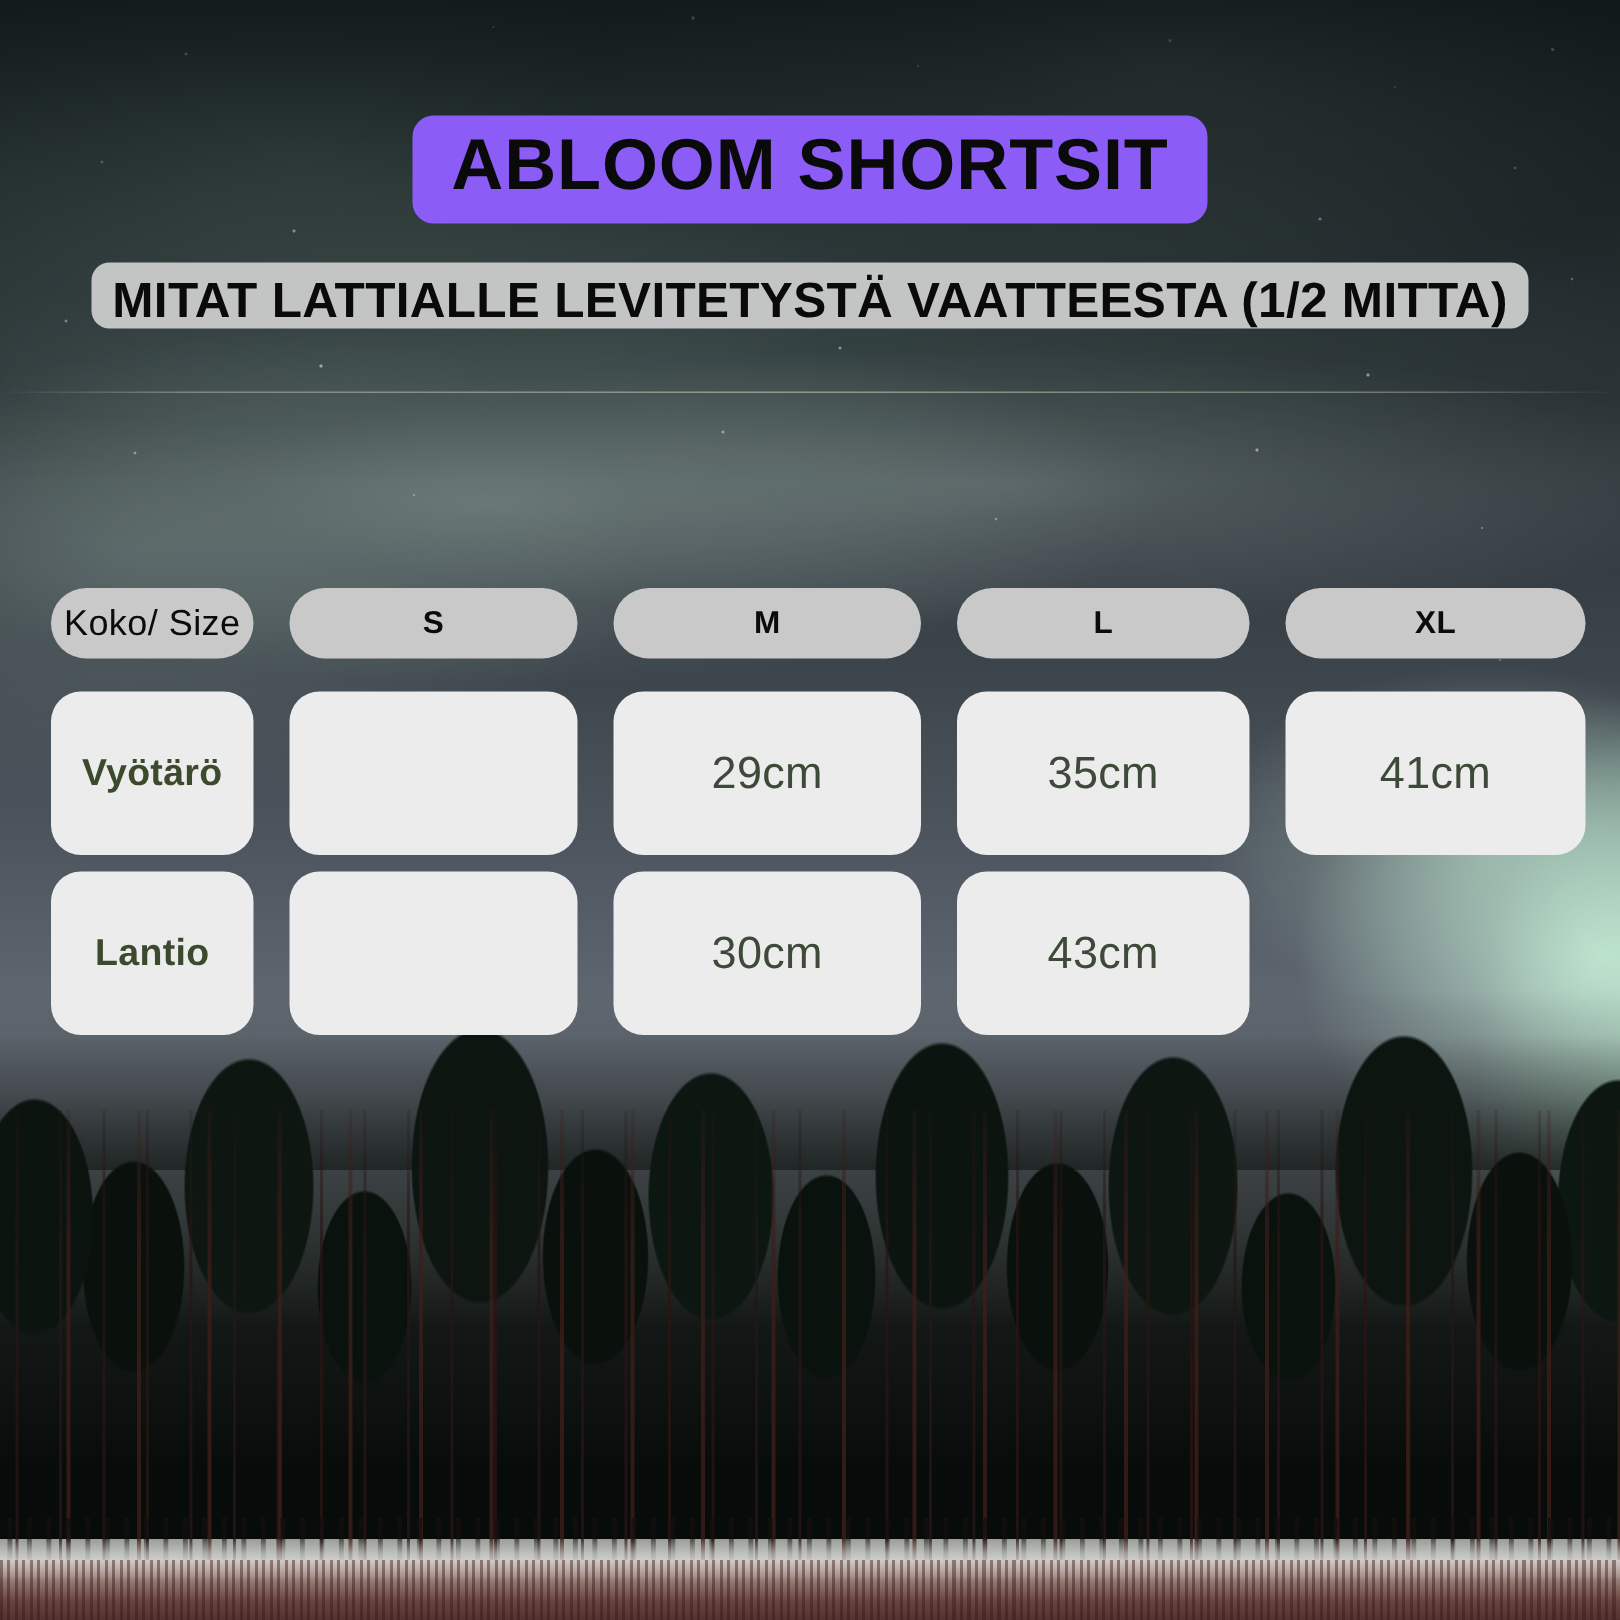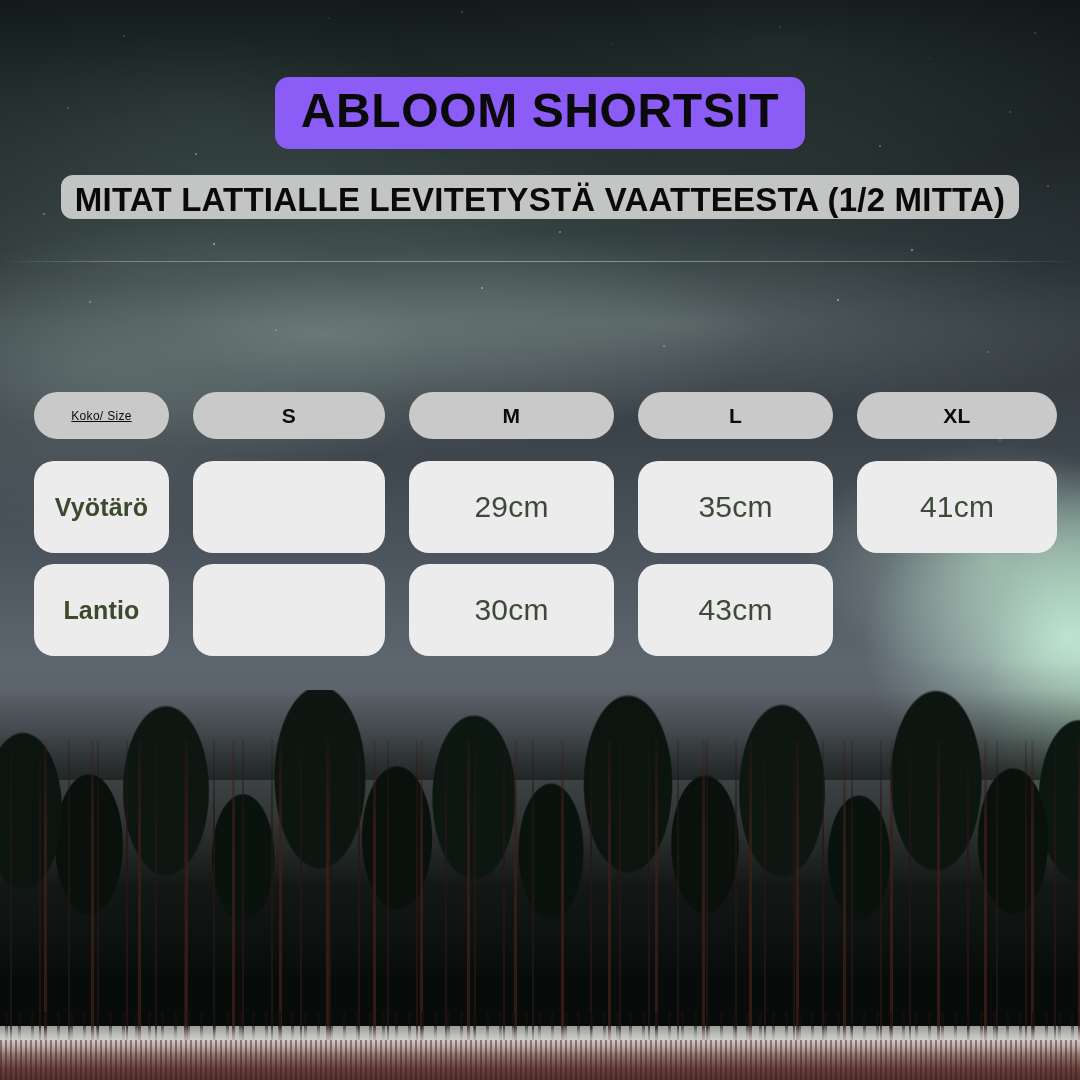--- a/index.html
+++ b/index.html
@@ -213,24 +213,24 @@
   .cell-head {
     height: 47px;
     border-radius: 26px;
     background: #c8c9c8;
     display: flex; align-items: center; justify-content: center;
     color: #0b0b0b;
     font-size: 21px;
     font-weight: 700;
     letter-spacing: .3px;
   }
-  .cell-head.corner { font-weight: 400; font-size: 12px; text-decoration: underline; }
+  .cell-head.corner { font-weight: 400; font-size: 24px; }
 
   .cell {
-    height: 92px;
+    height: 109px;
     border-radius: 20px;
     background: #ececec;
     display: flex; align-items: center; justify-content: center;
     color: #3d4a39;
     font-size: 30px;
     font-weight: 400;
     letter-spacing: .2px;
   }
   .cell.label {
     font-weight: 700;

